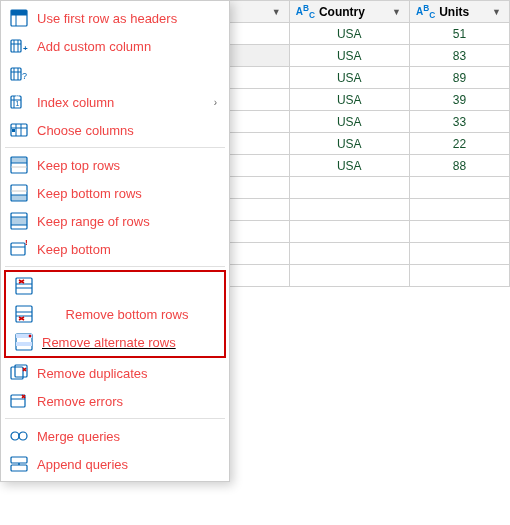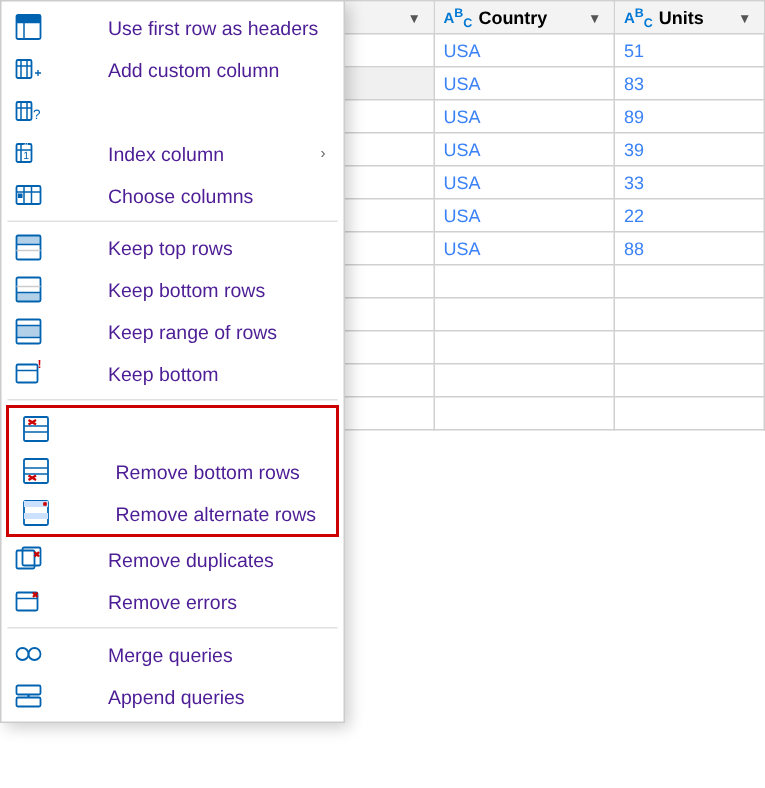--- a/index.html
+++ b/index.html
@@ -60,21 +60,22 @@
       background: none;
       border: none;
       cursor: pointer;
       font-size: 9px;
       color: #555;
       padding: 0 2px;
     }
 
     .table-grid td {
       font-size: 12px;
-      color: #3b82f6;
+      color: #14532d;
+      text-align: center;
     }
 
     .td-gray {
       background: #f0f0f0;
     }
 
     .td-long {
       color: #666;
       font-style: italic;
     }
@@ -112,22 +113,21 @@
       height: 20px;
       display: flex;
       align-items: center;
       justify-content: center;
       flex-shrink: 0;
     }
 
     .menu-label {
       flex: 1;
       font-size: 13px;
-      color: #4c1d95;
-      margin-left: 35px;
+      color: #ef4444;
     }
 
     .menu-arrow {
       font-size: 10px;
       color: #666;
     }
   </style>
 </head>
 <body>
 
@@ -333,33 +333,33 @@
         <span class="menu-icon">
           <svg width="18" height="18" viewBox="0 0 18 18">
             <rect x="1" y="1" width="16" height="16" rx="1" fill="none" stroke="#0063b1" stroke-width="1.2"></rect>
             <line x1="1" y1="7" x2="17" y2="7" stroke="#0063b1" stroke-width="1"></line>
             <line x1="1" y1="11" x2="17" y2="11" stroke="#0063b1" stroke-width="1"></line>
             <line x1="4" y1="3" x2="9" y2="6" stroke="#c00" stroke-width="1.5"></line>
             <line x1="9" y1="3" x2="4" y2="6" stroke="#c00" stroke-width="1.5"></line>
           </svg>
         </span>
       </div>
-      <div class="menu-item" style="margin: 0px;">
+      <div class="menu-item" style="margin: 0px; text-align: center;">
         <span class="menu-icon">
           <svg width="18" height="18" viewBox="0 0 18 18">
             <rect x="1" y="1" width="16" height="16" rx="1" fill="none" stroke="#0063b1" stroke-width="1.2"></rect>
             <line x1="1" y1="7" x2="17" y2="7" stroke="#0063b1" stroke-width="1"></line>
             <line x1="1" y1="11" x2="17" y2="11" stroke="#0063b1" stroke-width="1"></line>
             <line x1="4" y1="12" x2="9" y2="15" stroke="#c00" stroke-width="1.5"></line>
             <line x1="9" y1="12" x2="4" y2="15" stroke="#c00" stroke-width="1.5"></line>
           </svg>
         </span>
         <span class="menu-label">Remove bottom rows</span>
       </div>
-      <div class="menu-item" style="margin: 0px;">
+      <div class="menu-item" style="margin: 0px; text-decoration: underline;">
         <span class="menu-icon">
           <svg width="18" height="18" viewBox="0 0 18 18">
             <rect x="1" y="1" width="16" height="16" rx="1" fill="none" stroke="#0063b1" stroke-width="1.2"></rect>
             <rect x="1" y="1" width="16" height="4" fill="#cce0ff"></rect>
             <rect x="1" y="9" width="16" height="4" fill="#cce0ff"></rect>
             <line x1="14" y1="2" x2="16" y2="4" stroke="#c00" stroke-width="1.2"></line>
             <line x1="16" y1="2" x2="14" y2="4" stroke="#c00" stroke-width="1.2"></line>
           </svg>
         </span>
         <span class="menu-label">Remove alternate rows</span>

